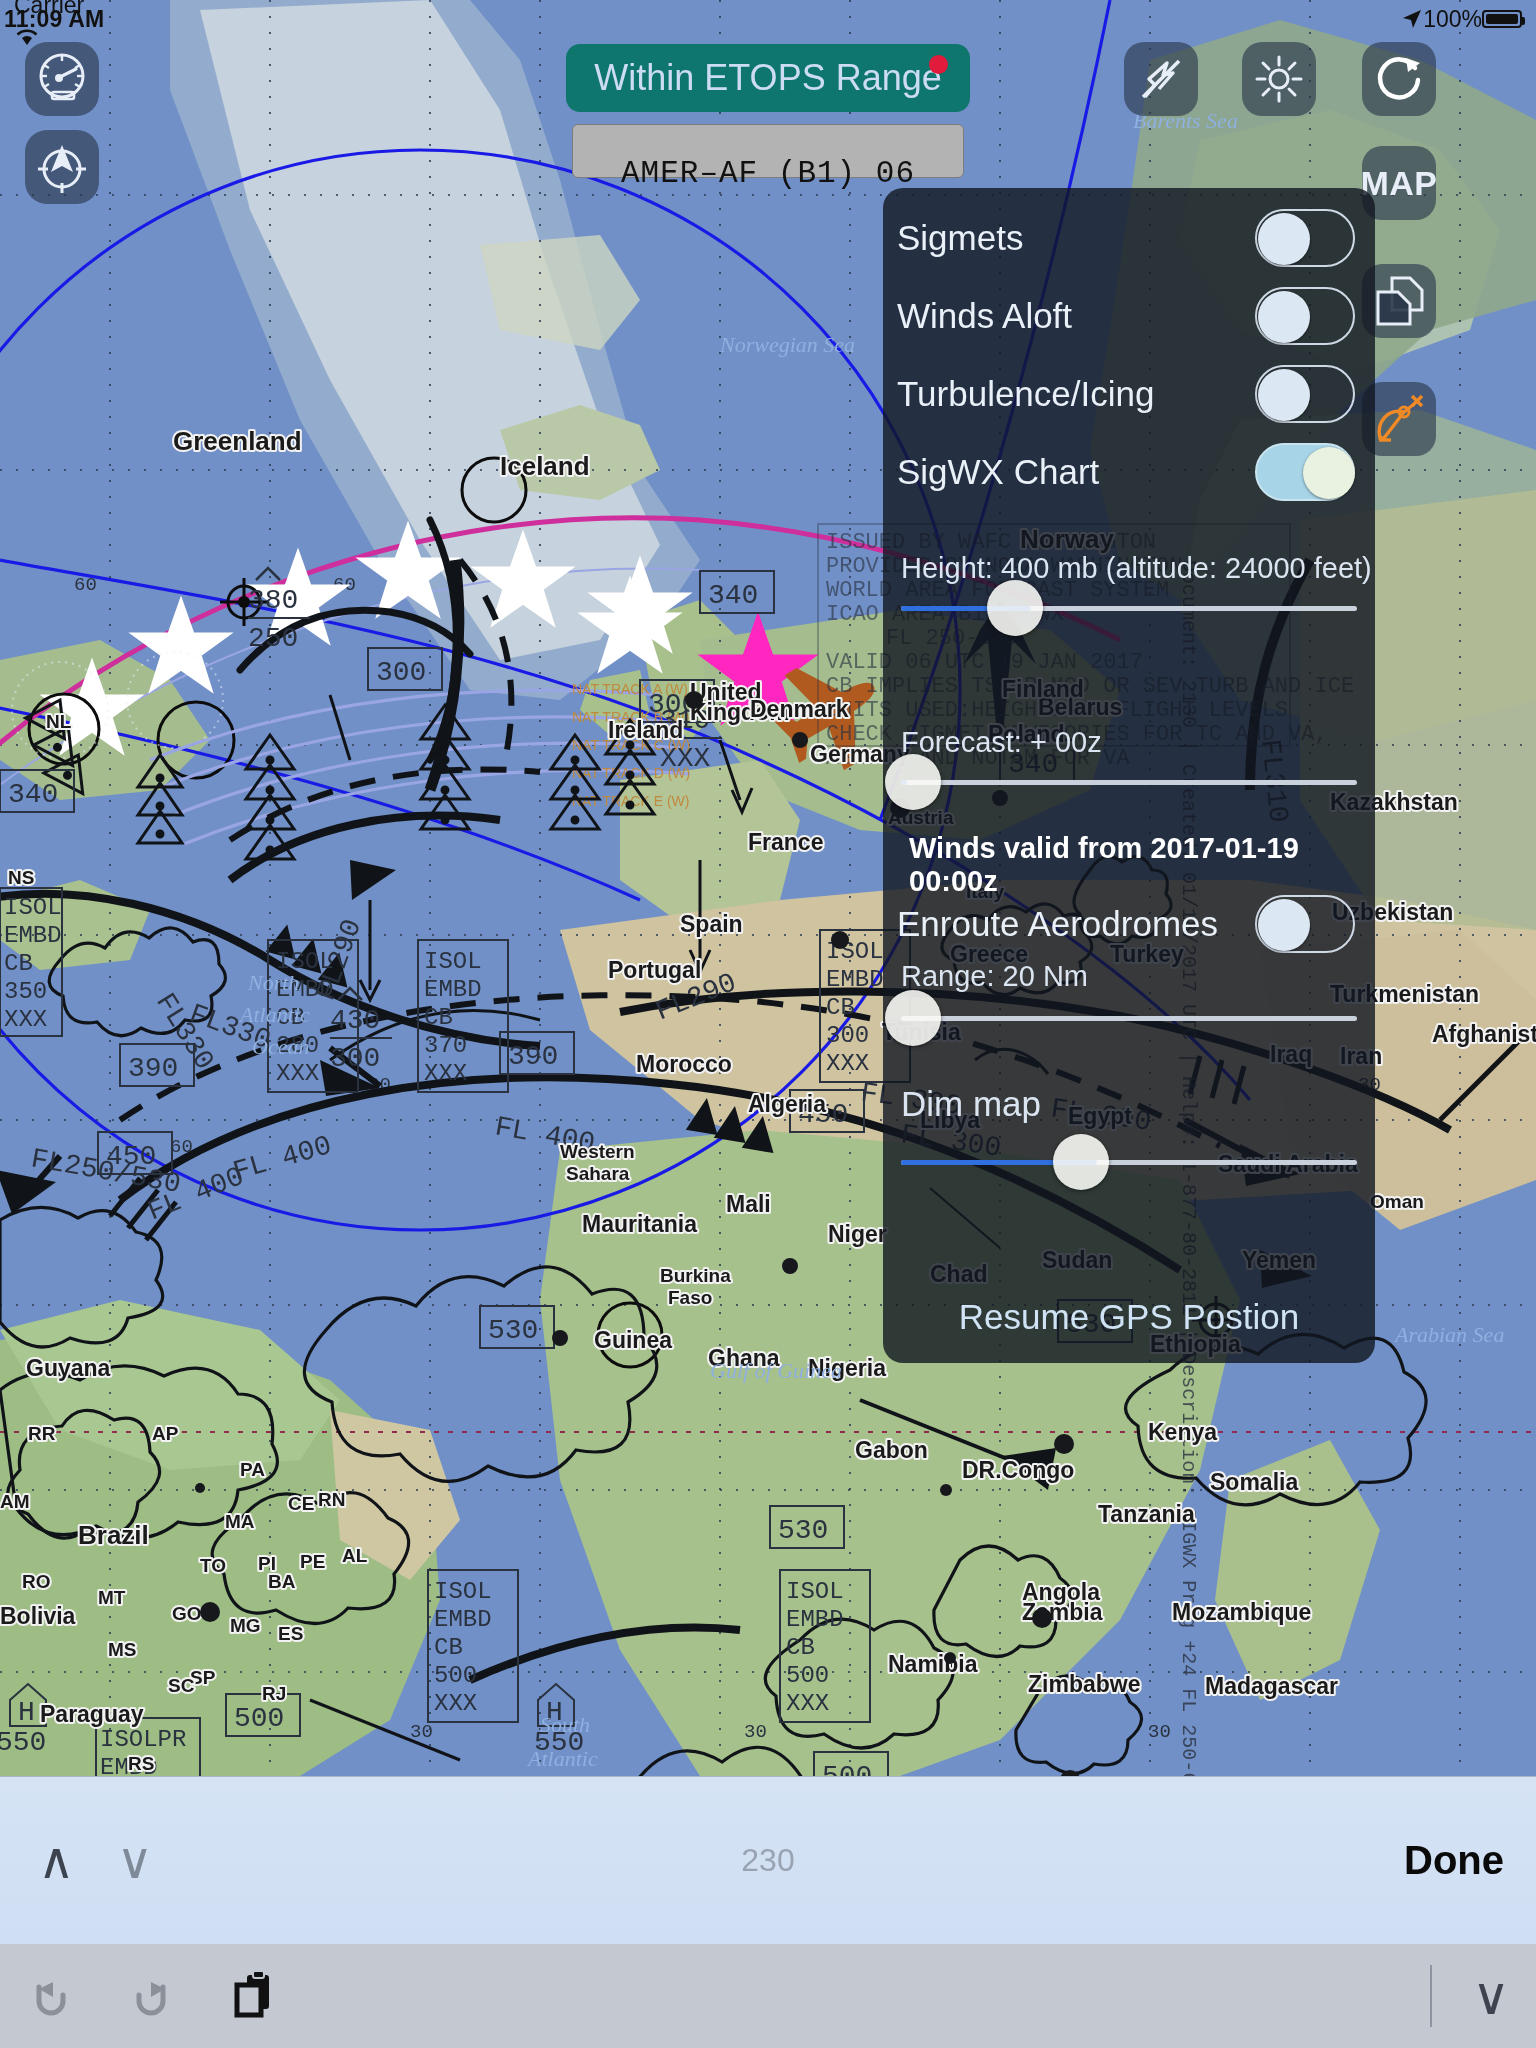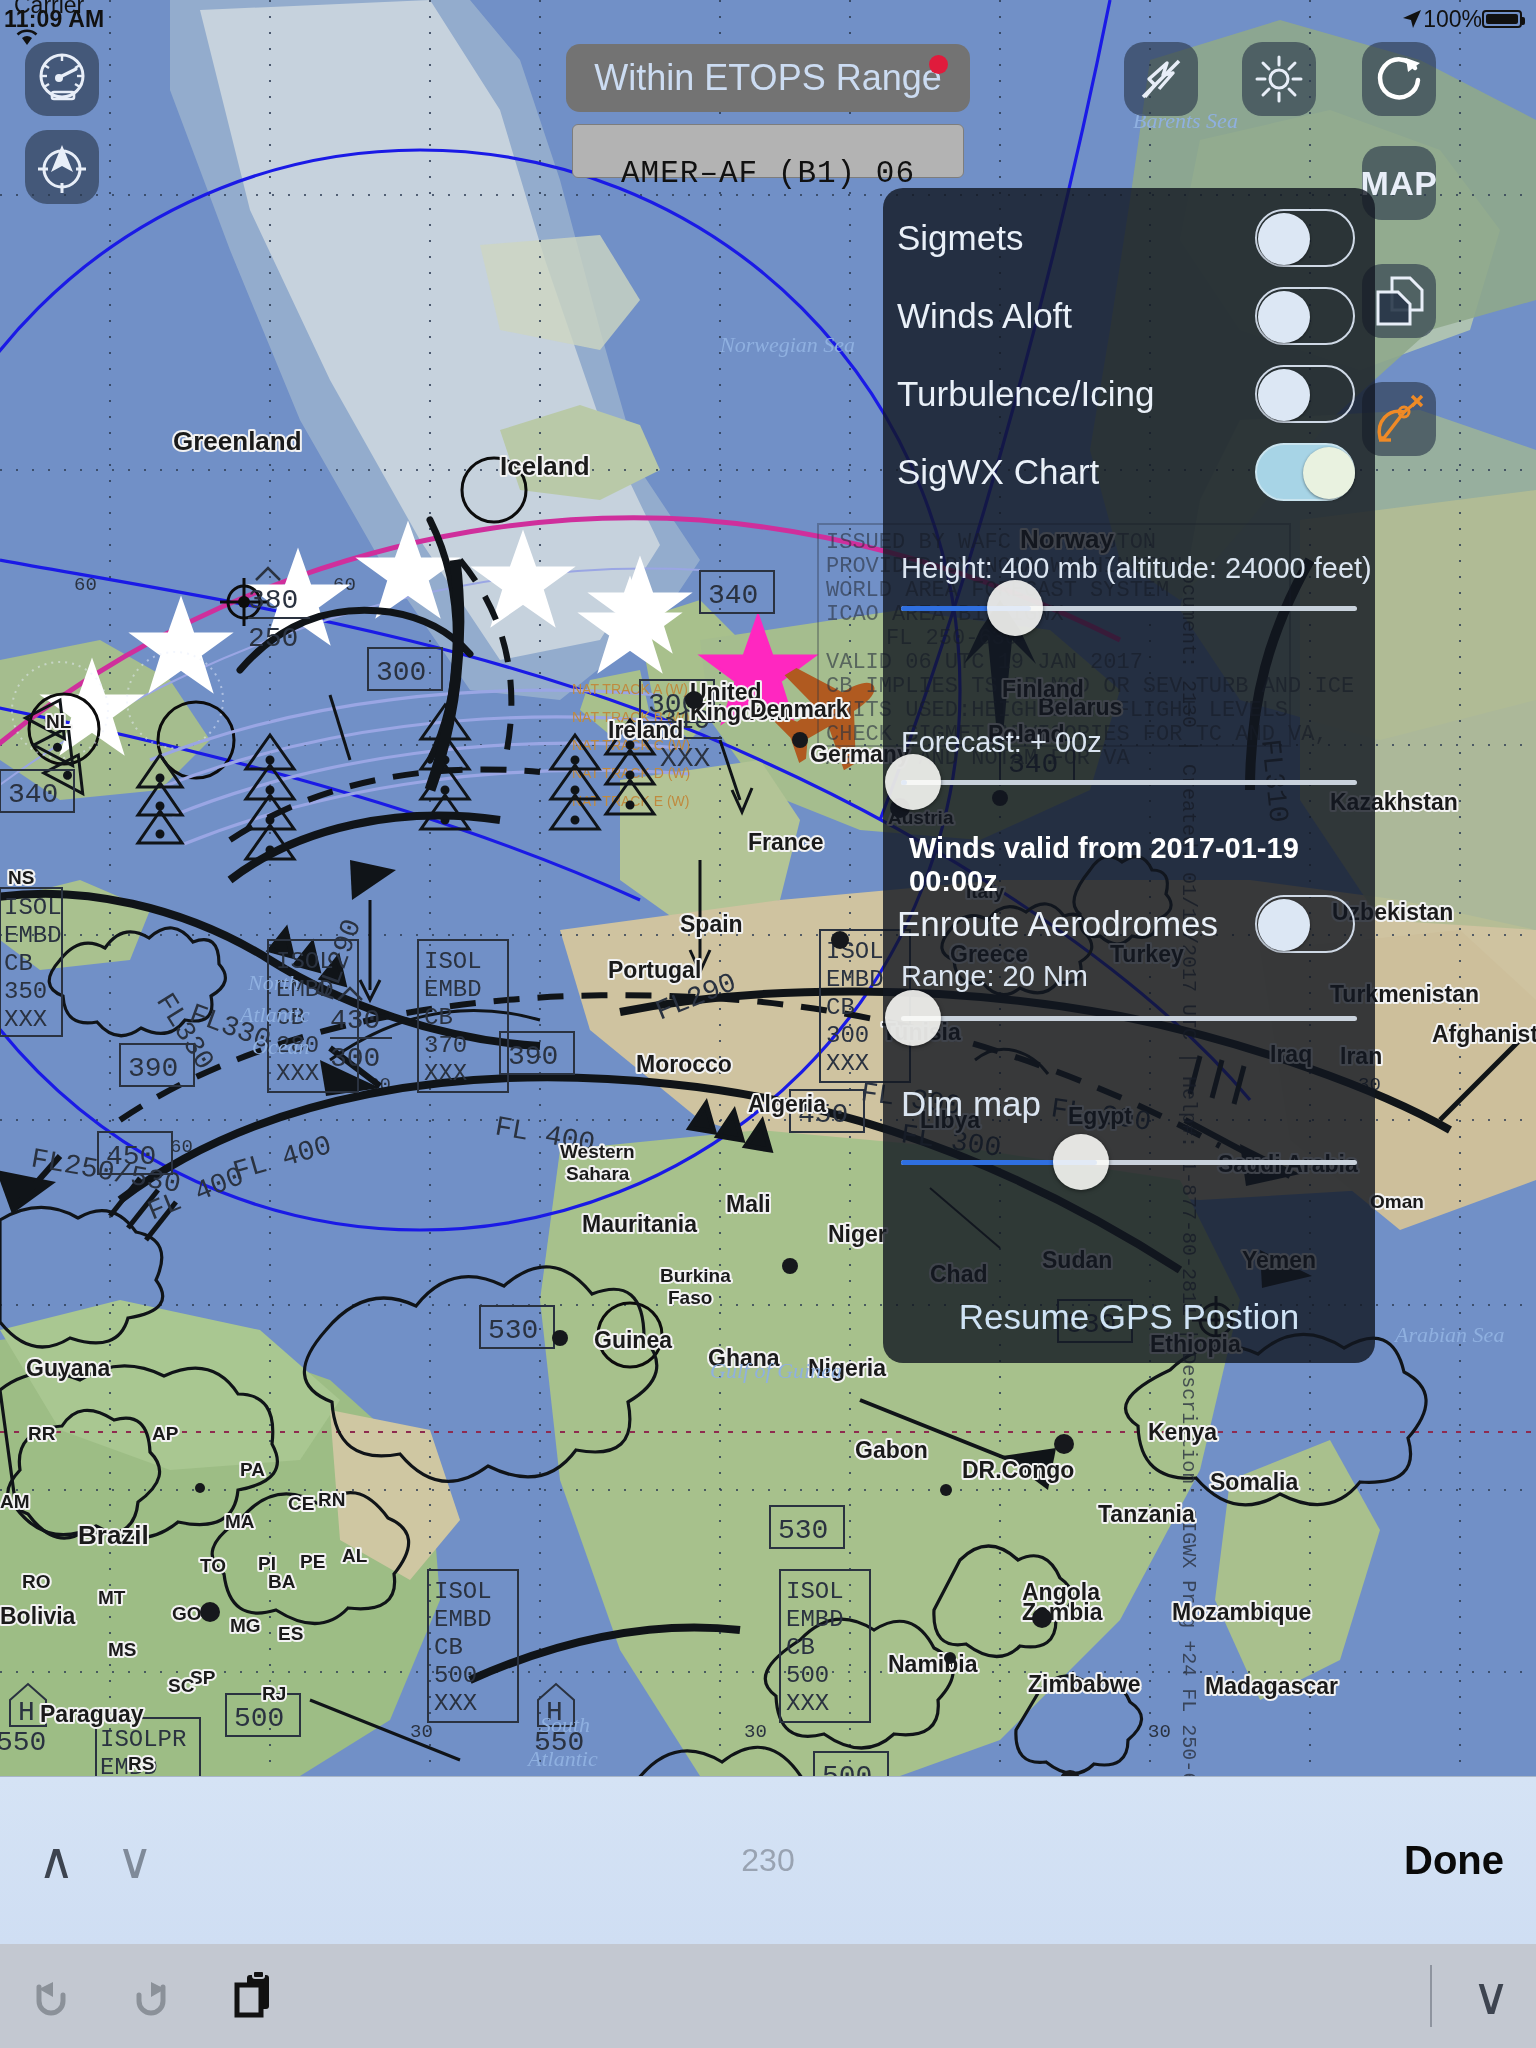--- a/index.html
+++ b/index.html
@@ -41,21 +41,21 @@
   #btn-bright { right:220px; top:42px; }
   #btn-refresh { right:100px; top:42px; }
   #btn-map   { right:100px; top:146px; }
   #btn-docs  { right:100px; top:264px; }
   #btn-sat   { right:100px; top:382px; }
   #btn-map .maplbl { color:#e8eef8; font-size:34px; font-weight:700; letter-spacing:.5px; }
 
   
   #etops-banner {
     position:absolute; left:566px; top:44px; width:404px; height:68px;
-    background:#737373; border-radius:14px;
+    background:#0f766e; border-radius:14px;
     display:flex; align-items:center; justify-content:center;
     z-index:32;
   }
   #etops-banner .txt { color:#ccdcf2; font-size:36px; }
   #etops-dot { position:absolute; right:22px; top:11px; width:19px; height:19px; border-radius:50%; background:#e01b3c; }
   #route-chip {
     position:absolute; left:572px; top:124px; width:392px; height:54px;
     background:#b3b3b3; border:1px solid #7d7d7d; border-radius:6px;
     display:flex; align-items:center; justify-content:center; z-index:32;
   }

